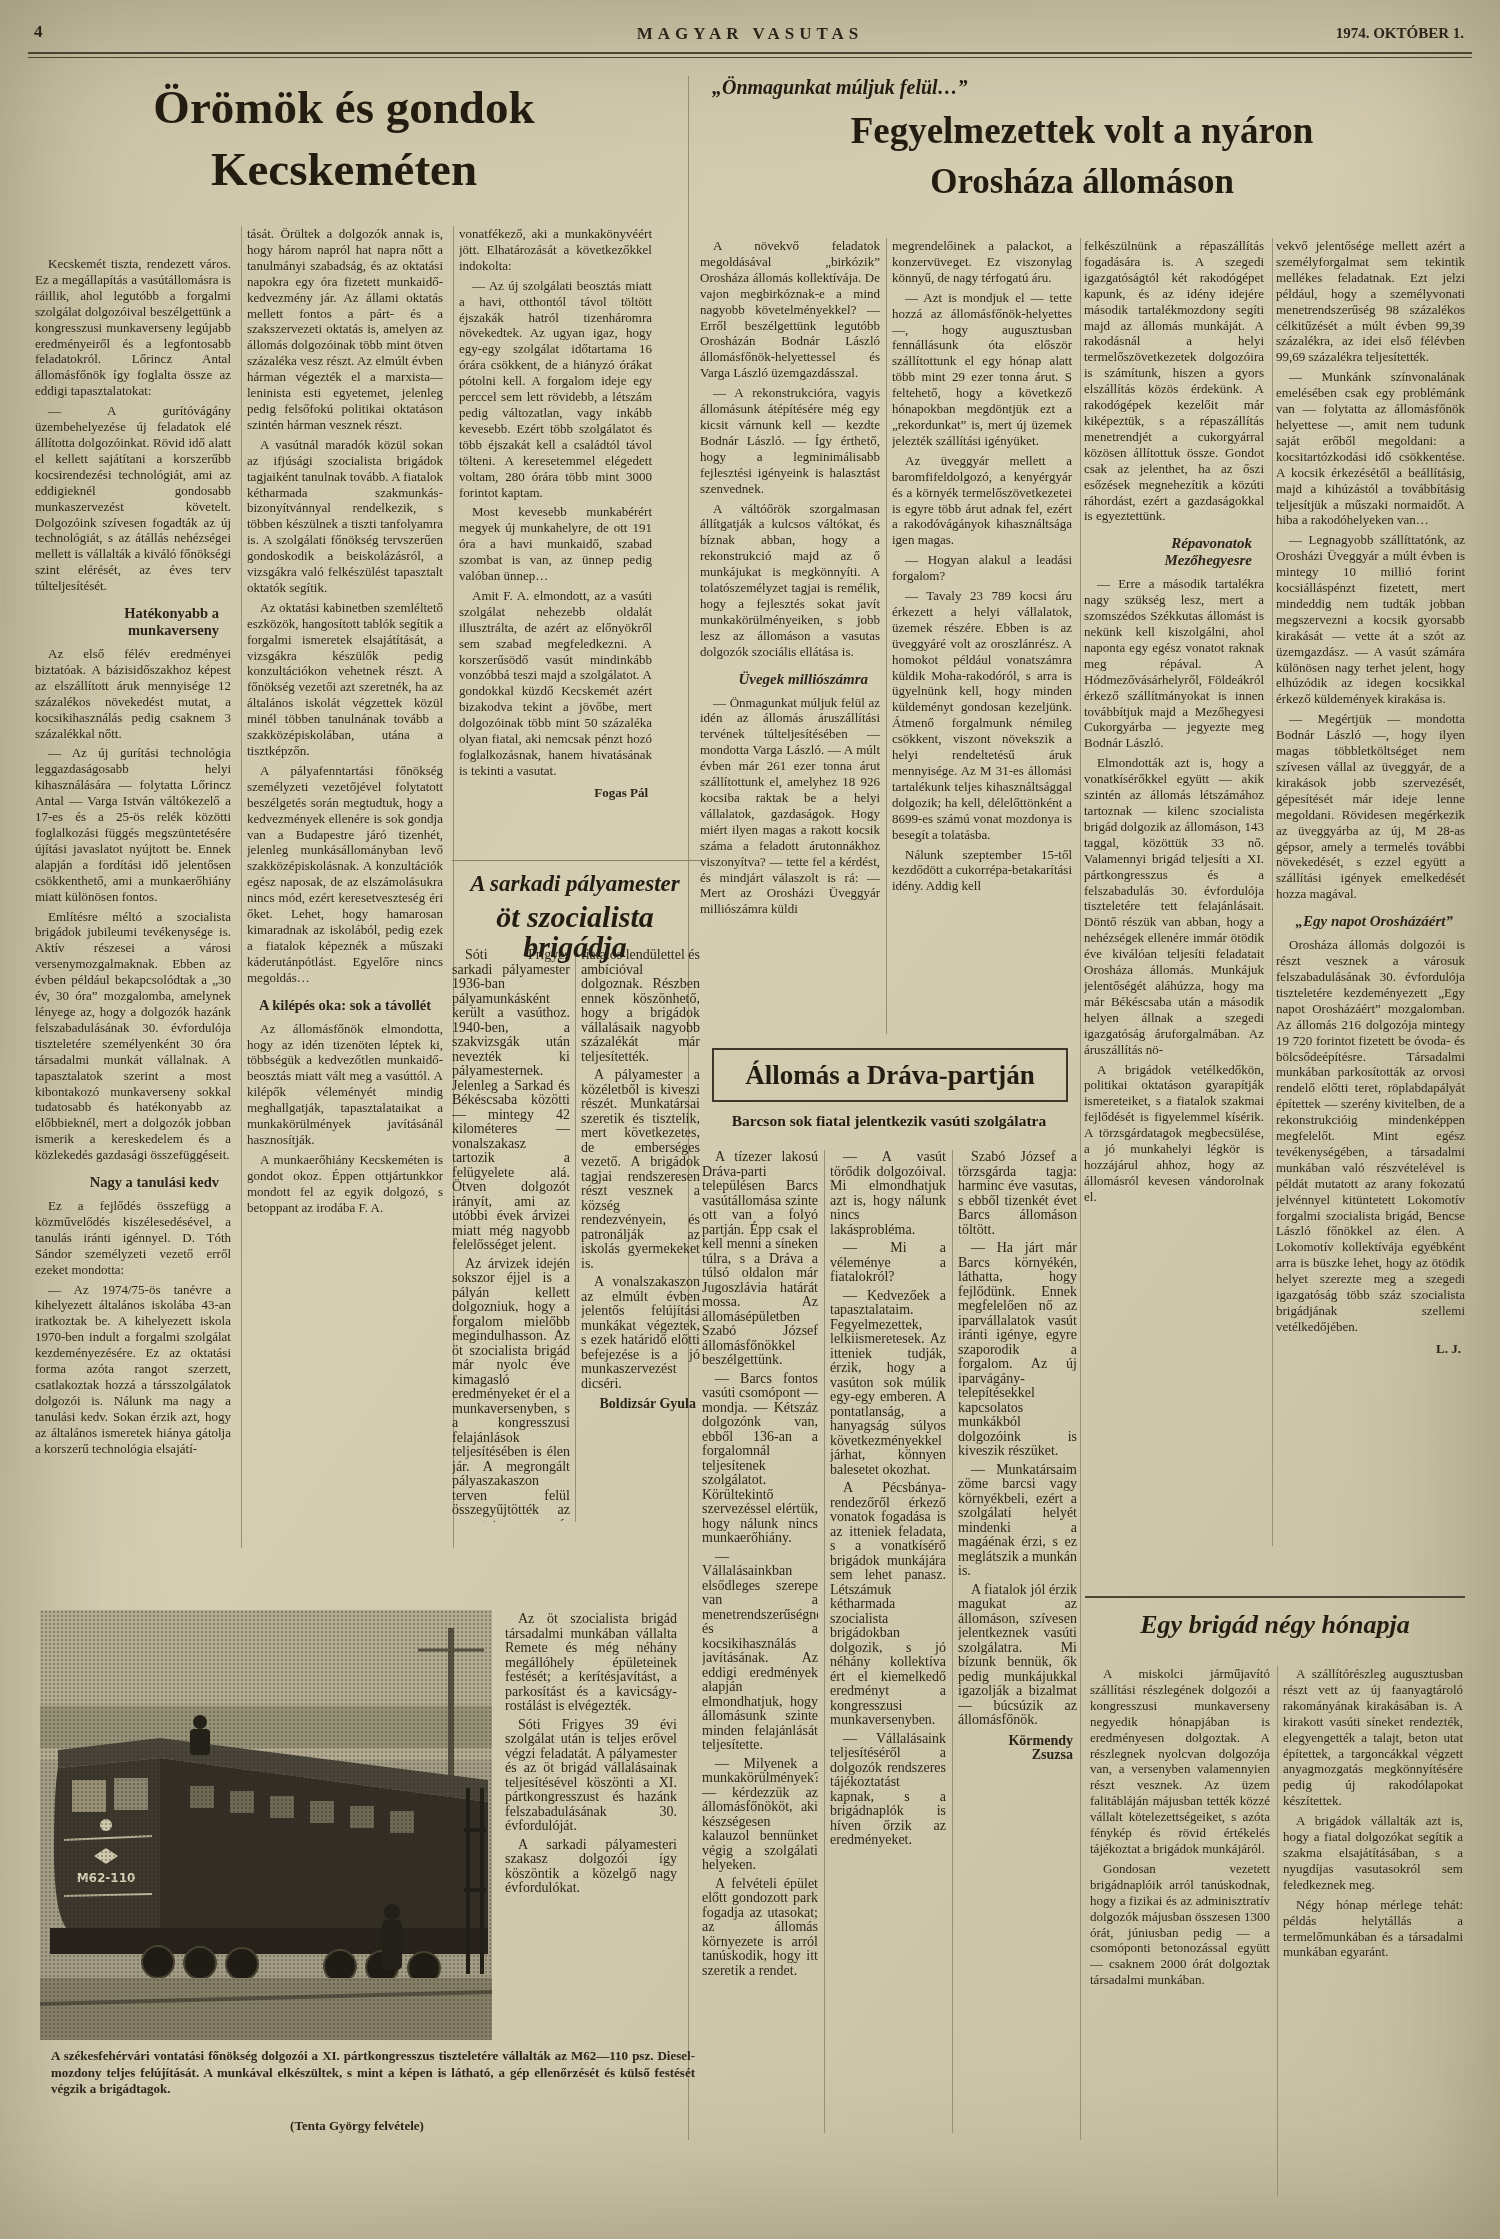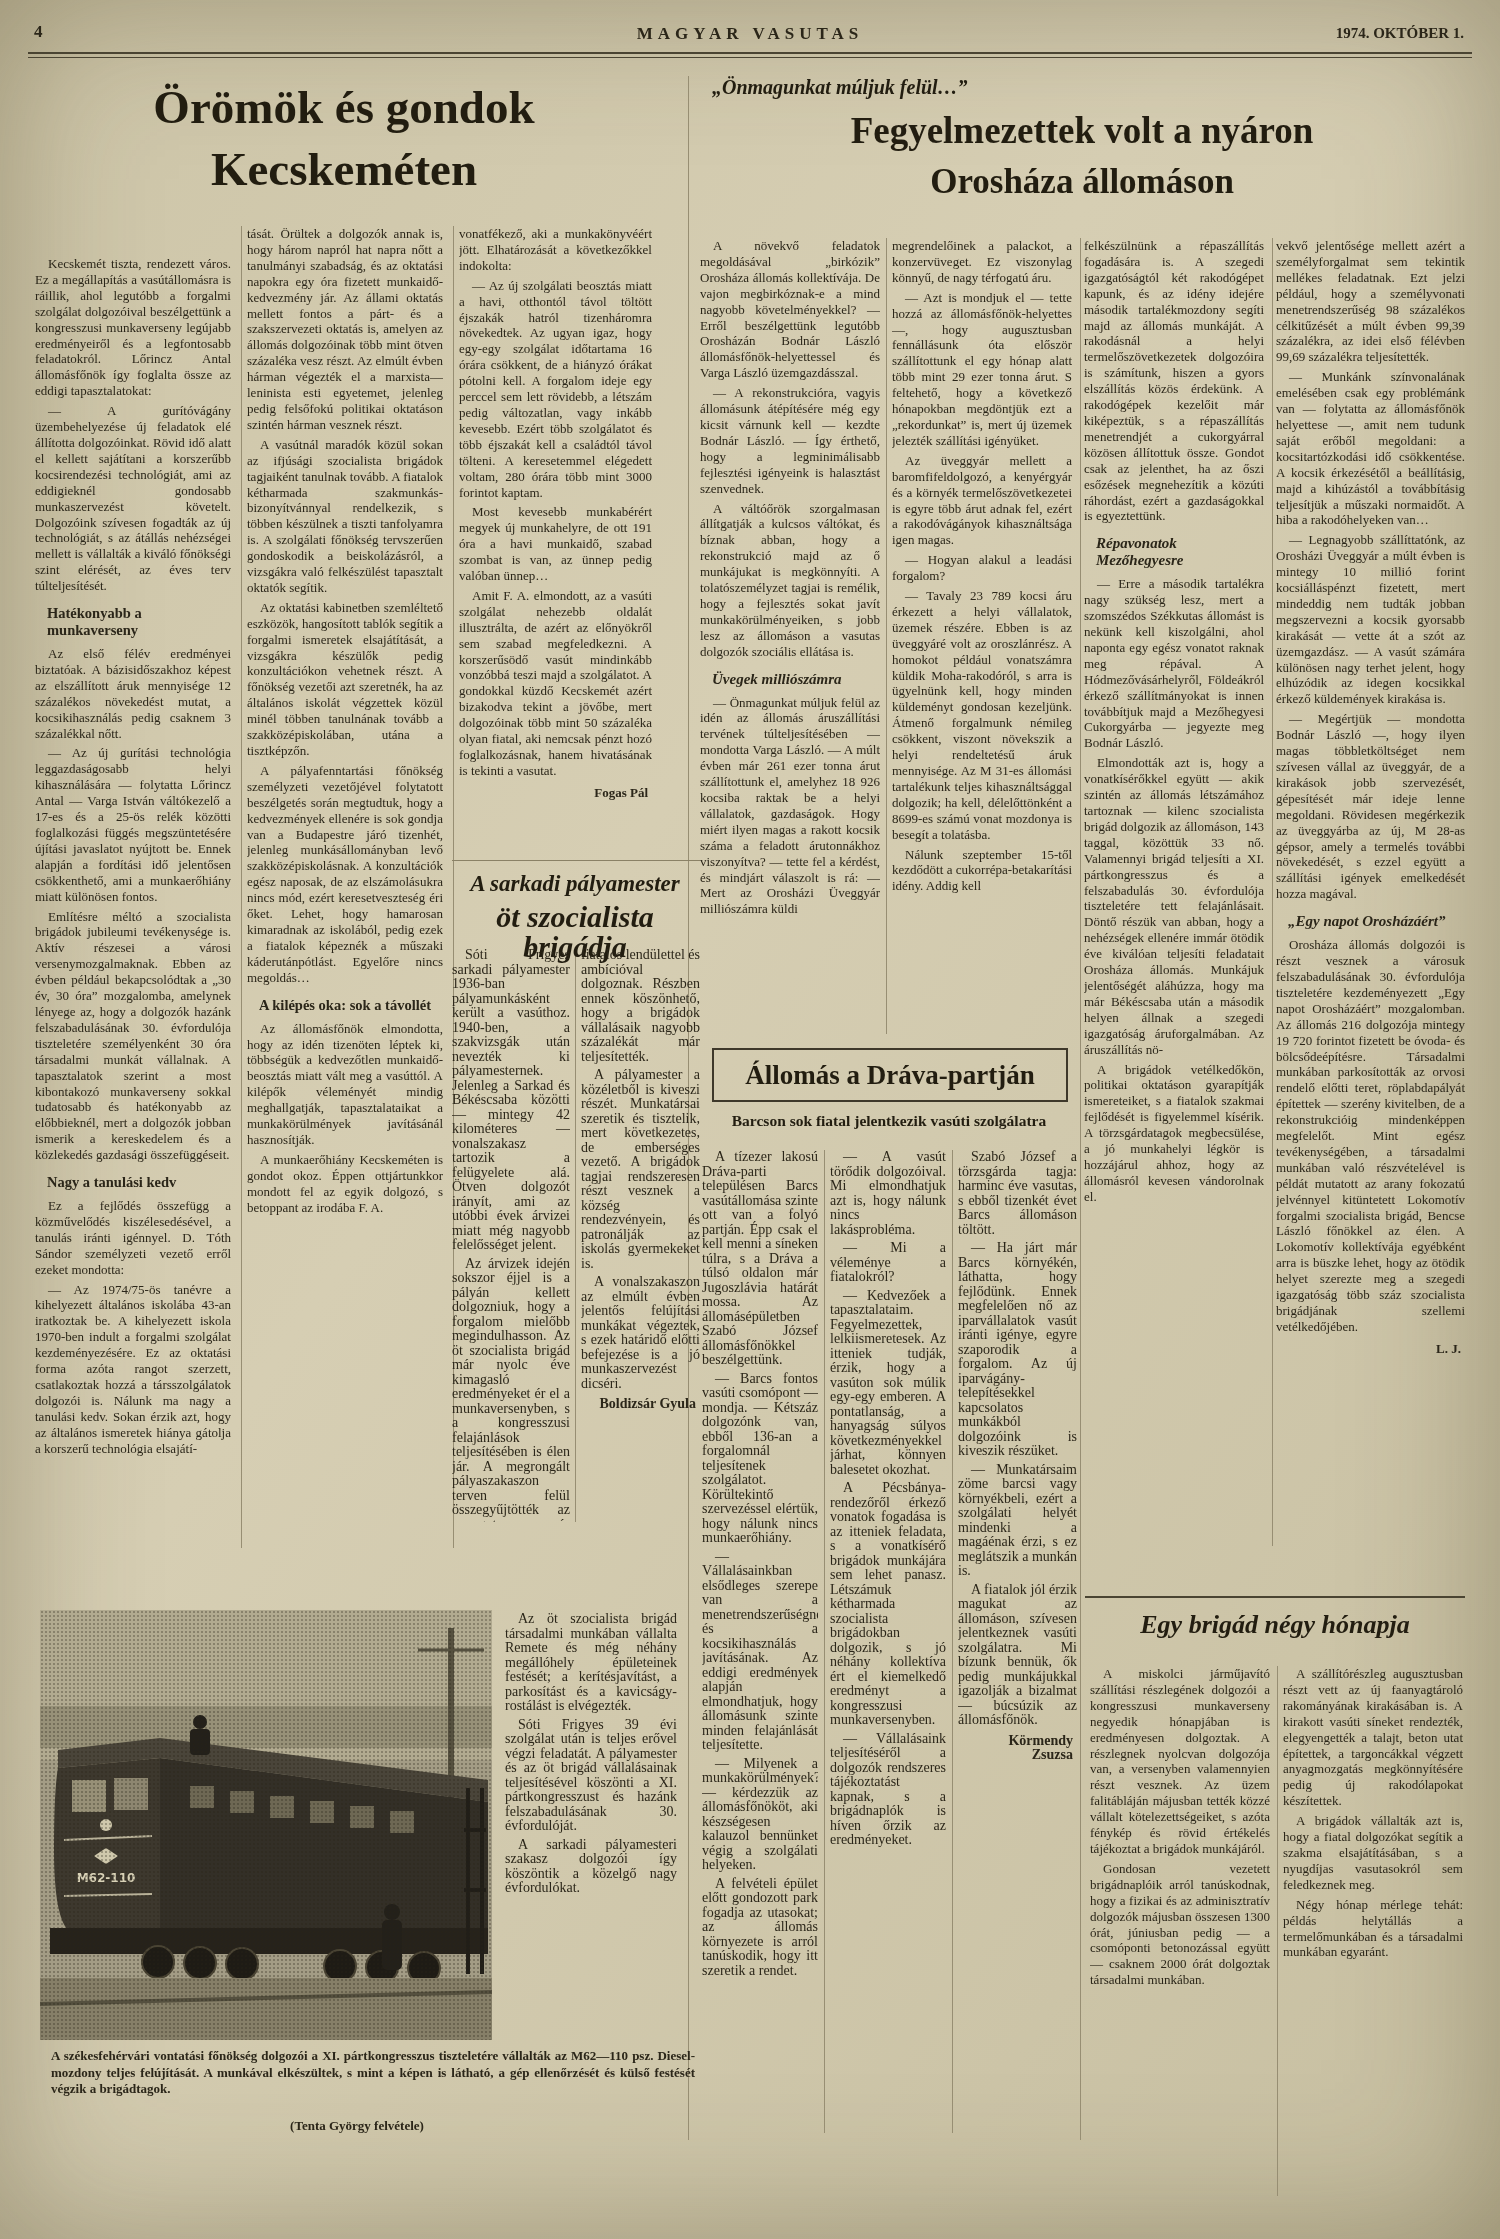--- a/index.html
+++ b/index.html
@@ -42,21 +42,21 @@
         display:flex;align-items:center;justify-content:center;font-size:27px;}
   #dsub{left:700px;top:1112px;width:378px;text-align:center;font-size:15.5px;}
   #dieselh{left:55px;top:1554px;width:640px;font-family:"Liberation Sans",sans-serif;
            font-size:31px;letter-spacing:.5px;}
   #bh{left:1085px;top:1610px;width:380px;text-align:center;font-size:26px;font-style:italic;}
   
   .col{position:absolute;overflow:hidden;text-align:justify;font-size:13px;line-height:15.9px;}
   .n{font-size:14px;line-height:14.5px;}
   .col p{margin:0 0 4px;text-indent:13px;}
   .col p.cont{text-indent:0;}
-  .col p.subhead{text-align:left;font-weight:bold;text-indent:0;font-size:14.5px;
+  .col p.subhead{text-align:right;font-weight:bold;text-indent:0;font-size:14.5px;
                  line-height:17px;margin:11px 0 7px;padding:0 12px;}
   .col p.subhead.ital{font-style:italic;font-size:15px;}
   .col p.sig{text-align:right;font-weight:bold;margin-top:6px;padding-right:4px;}
   #k1{left:35px;top:226px;width:196px;height:1322px;margin-top:30px;}
   #k2{left:247px;top:226px;width:196px;height:1322px;}
   #k3{left:459px;top:226px;width:193px;height:622px;}
   #s1{left:452px;top:948px;width:118px;height:574px;}
   #s2{left:581px;top:948px;width:119px;height:574px;}
   #scont{left:505px;top:1612px;width:172px;height:426px;}
   #o1{left:700px;top:238px;width:180px;height:796px;}

